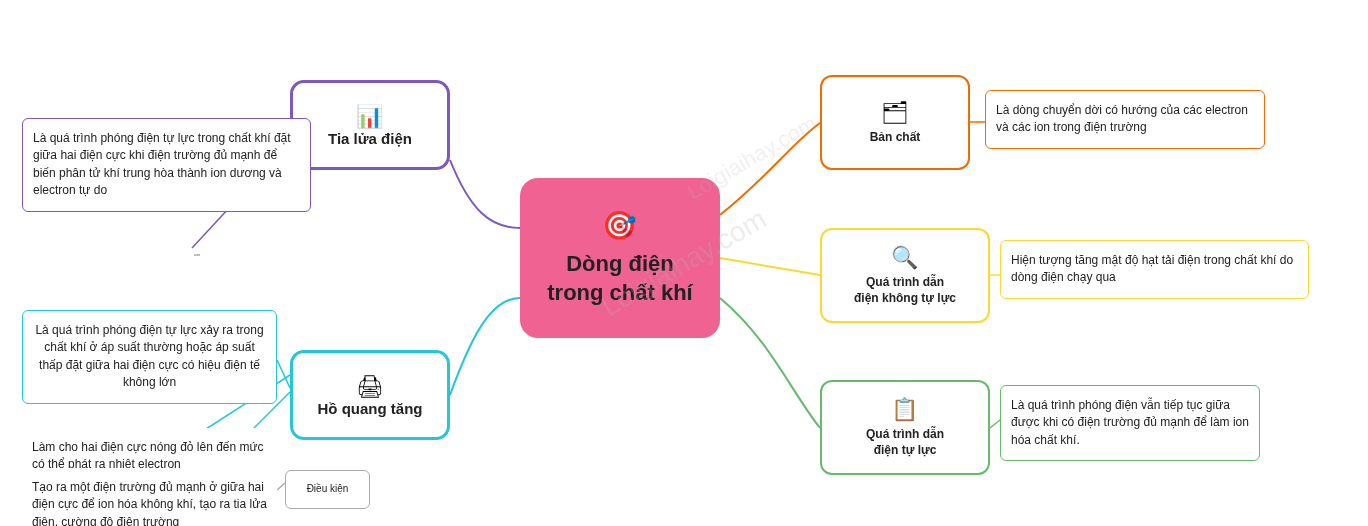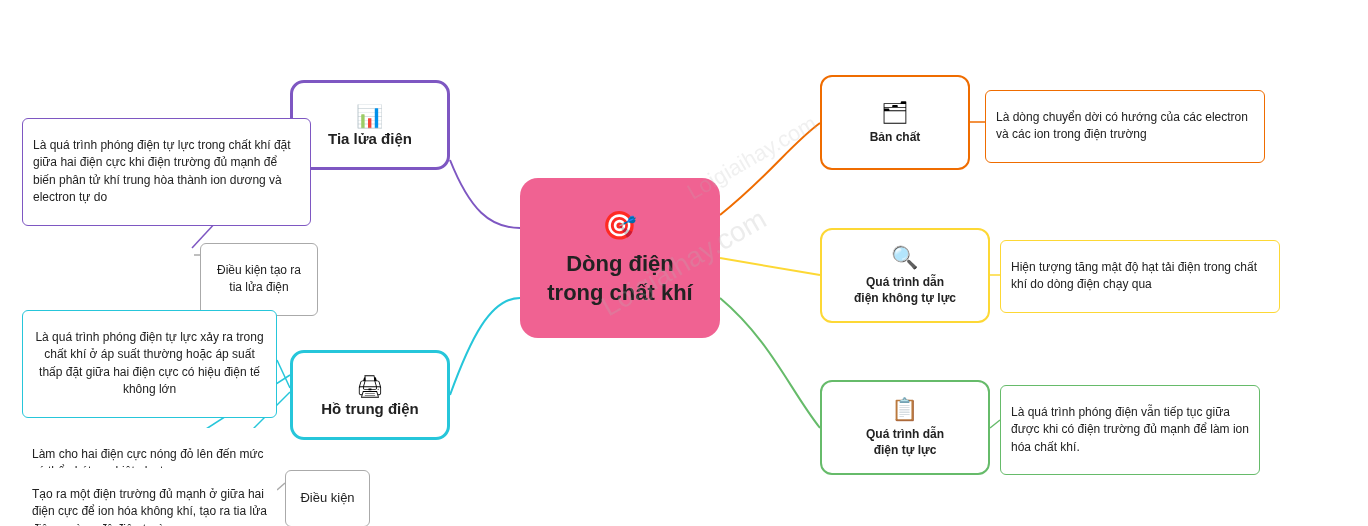--- a/index.html
+++ b/index.html
@@ -144,21 +144,21 @@
       font-weight: bold;
       color: #222;
       text-align: center;
       line-height: 1.3;
     }
 
     
     .info-box {
       position: absolute;
       border-radius: 6px;
-      padding: 18px 10px;
+      padding: 11px 10px;
       font-size: 12px;
       color: #222;
       line-height: 1.45;
       z-index: 10;
     }
     
     .info-tia-main {
       left: 22px;
       top: 118px;
       width: 289px;
@@ -203,35 +203,35 @@
       background: #fff;
       border: none;
     }
     .info-ho-dieu-kien {
       left: 285px;
       top: 470px;
       width: 85px;
       border: 1.5px solid #aaa;
       background: #fff;
       text-align: center;
-      font-size: 13px;
+      font-size: 10px;
     }
 
     
     .info-ban-chat-desc {
       left: 985px;
       top: 90px;
       width: 280px;
       border: 1.5px solid #ef6c00;
       background: #fff;
     }
     .info-qua-trinh-khong-desc {
       left: 1000px;
       top: 240px;
-      width: 280px;
+      width: 309px;
       border: 1.5px solid #fdd835;
       background: #fff;
     }
     .info-qua-trinh-tu-desc {
       left: 1000px;
       top: 385px;
       width: 260px;
       border: 1.5px solid #66bb6a;
       background: #fff;
     }
@@ -292,40 +292,39 @@
     <div class="title">Dòng điện<br>trong chất khí</div>
   </div>
 
   <div class="branch-node branch-tia">
     <div class="b-icon">📊</div>
     <div class="b-label">Tia lửa điện</div>
   </div>
 
   <div class="branch-node branch-ho">
     <div class="b-icon">🖨</div>
-    <div class="b-label">Hồ trung điện</div>
+    <div class="b-label">Hồ quang tăng</div>
   </div>
 
   <div class="right-node right-ban-chat">
     <div class="r-icon">🗂</div>
     <div class="r-label">Bản chất</div>
   </div>
 
   <div class="right-node right-qua-trinh-khong">
     <div class="r-icon">🔍</div>
     <div class="r-label">Quá trình dẫn<br>điện không tự lực</div>
   </div>
 
   <div class="right-node right-qua-trinh-tu">
     <div class="r-icon">📋</div>
     <div class="r-label">Quá trình dẫn<br>điện tự lực</div>
   </div>
 
   <div class="info-box info-tia-main">Là quá trình phóng điện tự lực trong chất khí đặt giữa hai điện cực khi điện trường đủ mạnh để biến phân tử khí trung hòa thành ion dương và electron tự do</div>
-  <div class="info-box info-tia-dieu-kien">Điều kiện tạo ra tia lửa điện</div>
 
   <div class="info-box info-ho-main">Là quá trình phóng điện tự lực xảy ra trong chất khí ở áp suất thường hoặc áp suất thấp đặt giữa hai điện cực có hiệu điện tế không lớn</div>
   <div class="info-box info-ho-lam">Làm cho hai điện cực nóng đỏ lên
 đến mức có thể phát ra nhiệt electron</div>
   <div class="info-box info-ho-tao">Tạo ra một điện trường đủ mạnh ở
 giữa hai điện cực để ion hóa không
 khí, tạo ra tia lửa điện, cường độ điện
 trường</div>
   <div class="info-box info-ho-dieu-kien">Điều kiện</div>
 

